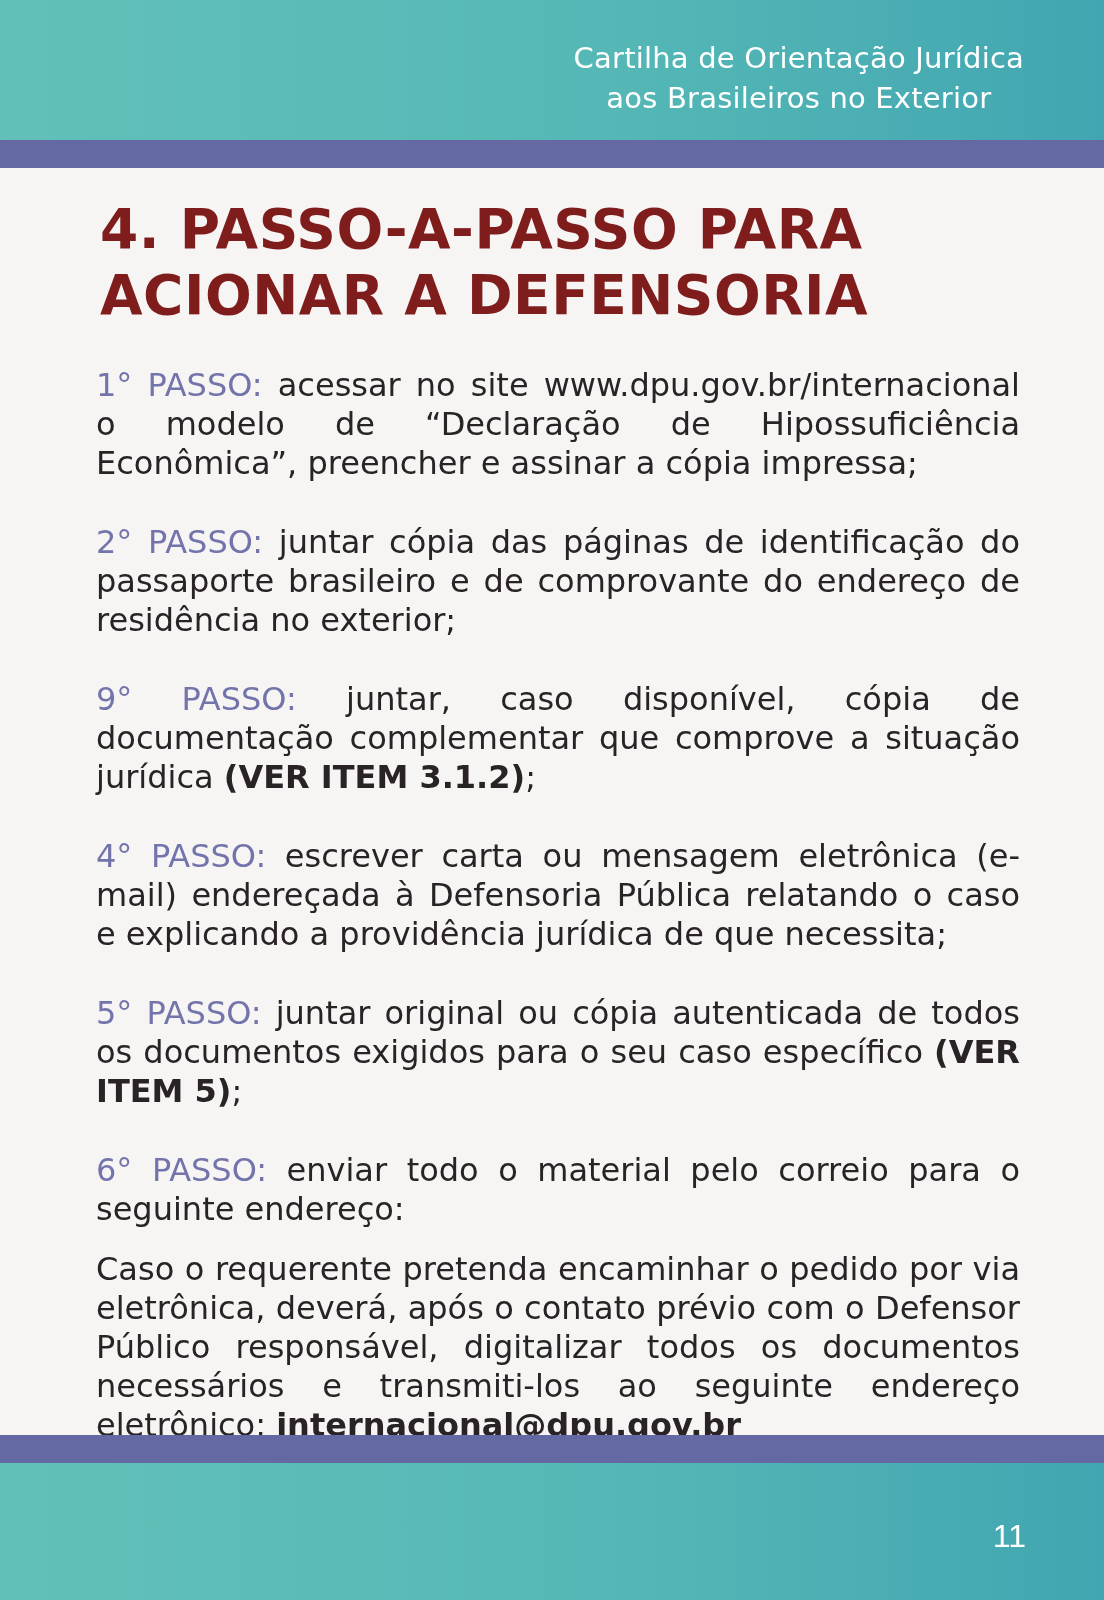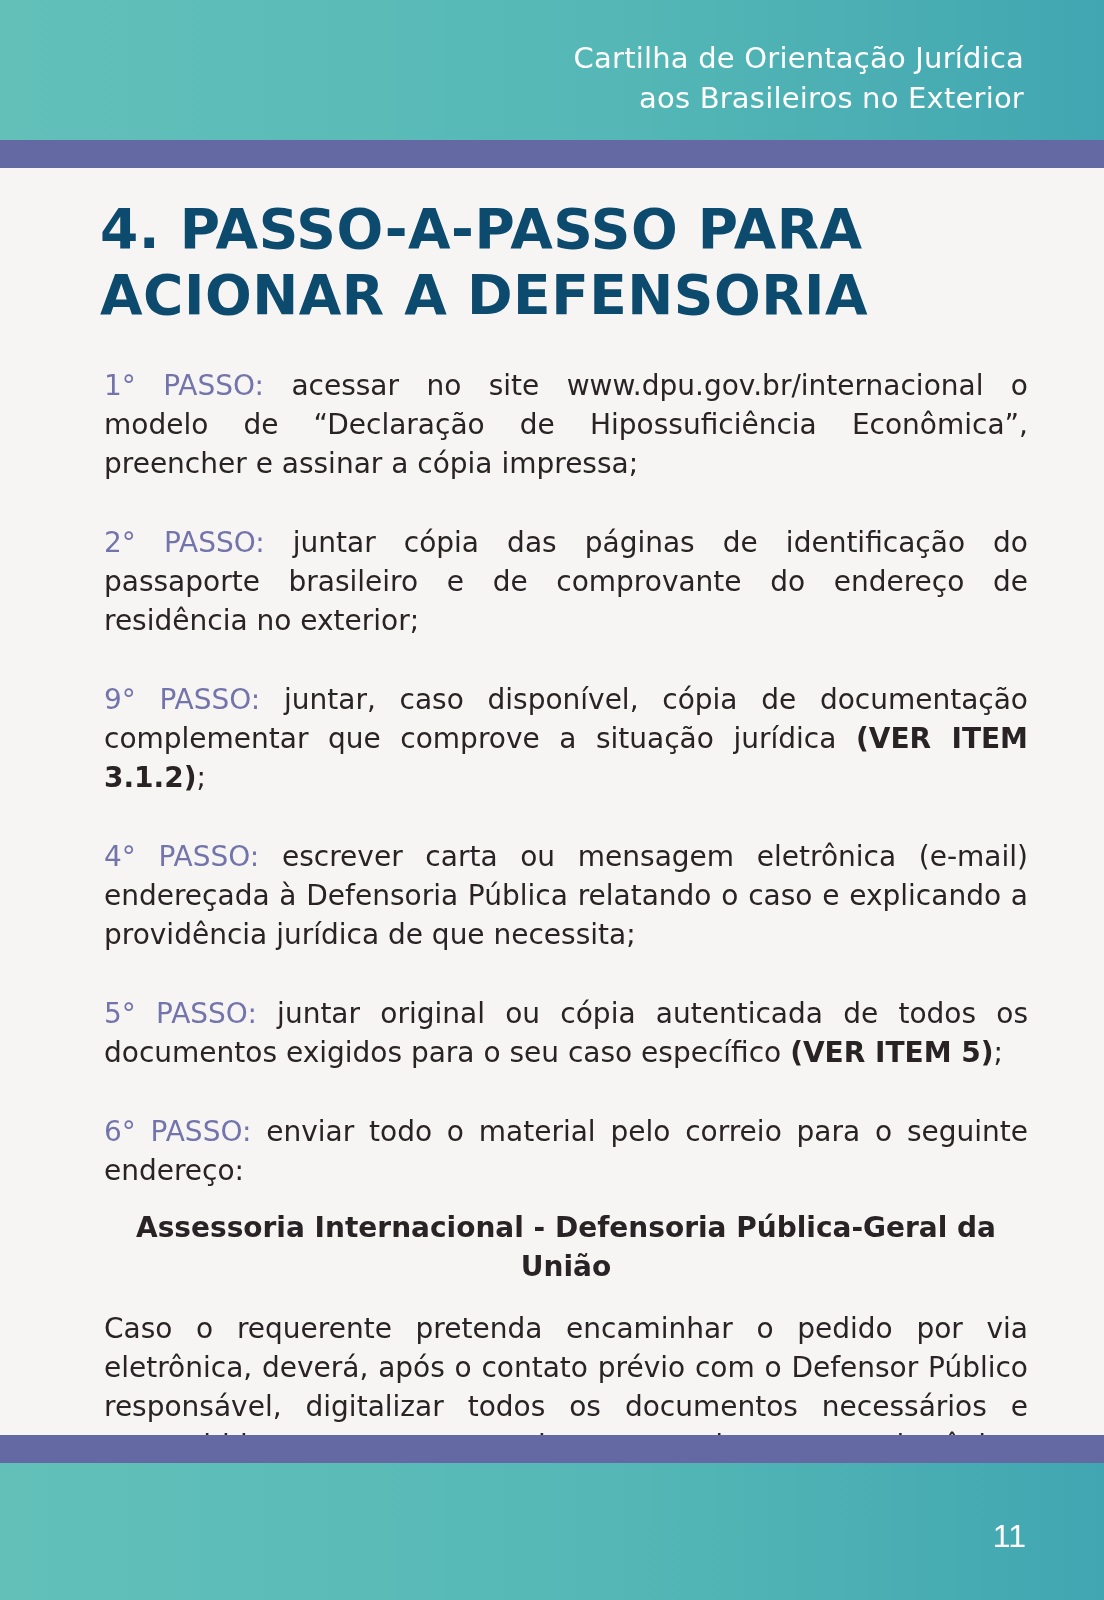--- a/index.html
+++ b/index.html
@@ -11,34 +11,34 @@
   }
   .top-band {
     position: absolute; left: 0; top: 0; width: 1104px; height: 140px;
     background: linear-gradient(90deg, #62c0b9 0%, #55b8b6 55%, #41a6b1 100%);
   }
   .top-stripe {
     position: absolute; left: 0; top: 140px; width: 1104px; height: 28px;
     background: #6468a3;
   }
   .header-title {
-    position: absolute; right: 80px; top: 38px; text-align: right;
+    position: absolute; right: 80px; top: 38px; text-align: center;
     color: #ffffff; font-size: 29px; line-height: 40px; letter-spacing: 0.2px;
     font-family: "DejaVu Sans", sans-serif;
   }
   .header-title div { white-space: nowrap; }
   .heading {
     position: absolute; left: 100px; top: 196px;
-    color: #0c4a6e; font-weight: bold; font-size: 55px; line-height: 66px;
+    color: #7f1d1d; font-weight: bold; font-size: 55px; line-height: 66px;
     font-family: "DejaVu Sans", sans-serif; letter-spacing: 0.5px;
   }
   .heading div { white-space: nowrap; }
   .content {
-    position: absolute; left: 104px; top: 366px; width: 924px;
-    font-family: "DejaVu Sans", sans-serif; font-size: 28px; line-height: 39px;
+    position: absolute; left: 96px; top: 366px; width: 924px;
+    font-family: "DejaVu Sans", sans-serif; font-size: 32px; line-height: 39px;
     color: #2a2326;
   }
   .step { text-align: justify; margin: 0 0 40px 0; }
   .step-label { color: #7474ac; }
   .strong { font-weight: bold; }
   .address { text-align: center; margin: -2px 0 23px 0; }
   .address .org { font-weight: bold; }
   .final { text-align: justify; }
   .bottom-stripe {
     position: absolute; left: 0; top: 1435px; width: 1104px; height: 28px;
@@ -70,21 +70,20 @@
 
 <div class="content">
   <p class="step"><span class="step-label">1° PASSO:</span><span> acessar no site www.dpu.gov.br/internacional o modelo de “Declaração de Hipossuficiência Econômica”, preencher e assinar a cópia impressa;</span></p>
   <p class="step"><span class="step-label">2° PASSO:</span><span> juntar cópia das páginas de identificação do passaporte brasileiro e de comprovante do endereço de residência no exterior;</span></p>
   <p class="step"><span class="step-label">9° PASSO:</span><span> juntar, caso disponível, cópia de documentação complementar que comprove a situação jurídica </span><span class="strong">(VER ITEM 3.1.2)</span><span>;</span></p>
   <p class="step"><span class="step-label">4° PASSO:</span><span> escrever carta ou mensagem eletrônica (e-mail) endereçada à Defensoria Pública relatando o caso e explicando a providência jurídica de que necessita;</span></p>
   <p class="step"><span class="step-label">5° PASSO:</span><span> juntar original ou cópia autenticada de todos os documentos exigidos para o seu caso específico </span><span class="strong">(VER ITEM 5)</span><span>;</span></p>
   <p class="step" style="margin-bottom:20px;"><span class="step-label">6° PASSO:</span><span> enviar todo o material pelo correio para o seguinte endereço:</span></p>
 
   <div class="address">
-    <div class="org">Assessoria Internacional - Defensoria Pública-Geral da União</div>
   </div>
 
   <p class="final" style="margin:0;"><span>Caso o requerente pretenda encaminhar o pedido por via eletrônica, deverá, após o contato prévio com o Defensor Público responsável, digitalizar todos os documentos necessários e transmiti-los ao seguinte endereço eletrônico: </span><span class="strong">internacional@dpu.gov.br</span></p>
 </div>
 
 <div class="bottom-stripe"></div>
 <div class="bottom-band"></div>
 <div class="page-number">11</div>
 
 </body></html>

